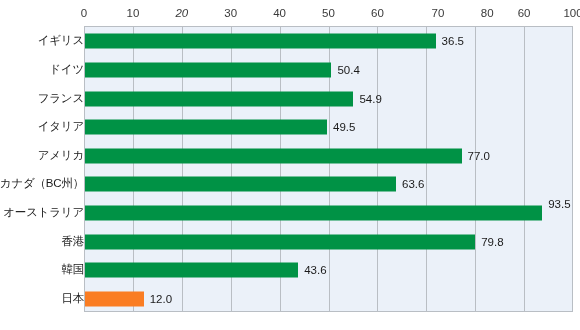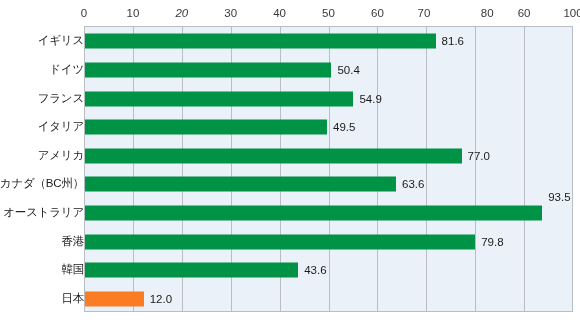--- a/index.html
+++ b/index.html
@@ -96,21 +96,21 @@
 <div id="chart-root">
 
   <div id="x-axis">
       <div class="x-tick-label" style="left: 84px;">0</div>
       <div class="x-tick-label" style="left: 132.9px;">10</div>
       <div class="x-tick-label" style="left: 181.8px; font-style: italic;">20</div>
       <div class="x-tick-label" style="left: 230.7px;">30</div>
       <div class="x-tick-label" style="left: 279.6px;">40</div>
       <div class="x-tick-label" style="left: 328.5px;">50</div>
       <div class="x-tick-label" style="left: 377.4px;">60</div>
-      <div class="x-tick-label" style="left: 424px;">70</div>
+      <div class="x-tick-label" style="left: 438px;">70</div>
       <div class="x-tick-label" style="left: 475.2px; margin-left: 12px;">80</div>
       <div class="x-tick-label" style="left: 524.1px;">60</div>
       <div class="x-tick-label" style="left: 573px;">100</div>
     </div>
 
   <div id="y-axis">
       <div class="y-cat-label" style="top: 14.3px;">イギリス</div>
       <div class="y-cat-label" style="top: 42.9px;">ドイツ</div>
       <div class="y-cat-label" style="top: 71.5px;">フランス</div>
       <div class="y-cat-label" style="top: 100.1px;">イタリア</div>
@@ -126,33 +126,33 @@
       <div class="gridline" style="left: 47.9px;"></div>
       <div class="gridline" style="left: 96.8px;"></div>
       <div class="gridline" style="left: 145.7px;"></div>
       <div class="gridline" style="left: 194.6px;"></div>
       <div class="gridline" style="left: 243.5px;"></div>
       <div class="gridline" style="left: 292.4px;"></div>
       <div class="gridline" style="left: 341.3px;"></div>
       <div class="gridline" style="left: 390.2px;"></div>
       <div class="gridline" style="left: 439.1px;"></div>
       <div class="bar" style="left: 0px; top: 14.3px; width: 350.613px; background: rgb(0, 146, 69);"></div>
-      <div class="bar-value" style="left: 356.613px; top: 14.3px;">81.6</div>
+      <div class="bar-value" style="left: 356.613px; top: 14.3px;">36.5</div>
       <div class="bar" style="left: 0px; top: 42.9px; width: 246.456px; background: rgb(0, 146, 69);"></div>
       <div class="bar-value" style="left: 252.456px; top: 42.9px;">50.4</div>
       <div class="bar" style="left: 0px; top: 71.5px; width: 268.461px; background: rgb(0, 146, 69);"></div>
       <div class="bar-value" style="left: 274.461px; top: 71.5px;">54.9</div>
       <div class="bar" style="left: 0px; top: 100.1px; width: 242.055px; background: rgb(0, 146, 69);"></div>
       <div class="bar-value" style="left: 248.055px; top: 100.1px;">49.5</div>
       <div class="bar" style="left: 0px; top: 128.7px; width: 376.53px; background: rgb(0, 146, 69);"></div>
       <div class="bar-value" style="left: 382.53px; top: 128.7px;">77.0</div>
       <div class="bar" style="left: 0px; top: 157.3px; width: 311.004px; background: rgb(0, 146, 69);"></div>
       <div class="bar-value" style="left: 317.004px; top: 157.3px;">63.6</div>
       <div class="bar" style="left: 0px; top: 185.9px; width: 457.215px; background: rgb(0, 146, 69);"></div>
-      <div class="bar-value" style="left: 463.215px; top: 170px;">93.5</div>
+      <div class="bar-value" style="left: 463.215px; top: 177px;">93.5</div>
       <div class="bar" style="left: 0px; top: 214.5px; width: 390.222px; background: rgb(0, 146, 69);"></div>
       <div class="bar-value" style="left: 396.222px; top: 214.5px;">79.8</div>
       <div class="bar" style="left: 0px; top: 243.1px; width: 213.204px; background: rgb(0, 146, 69);"></div>
       <div class="bar-value" style="left: 219.204px; top: 243.1px;">43.6</div>
       <div class="bar" style="left: 0px; top: 271.7px; width: 58.68px; background: rgb(250, 125, 35);"></div>
       <div class="bar-value" style="left: 64.68px; top: 271.7px;">12.0</div>
     </div>
 
 </div>
 

